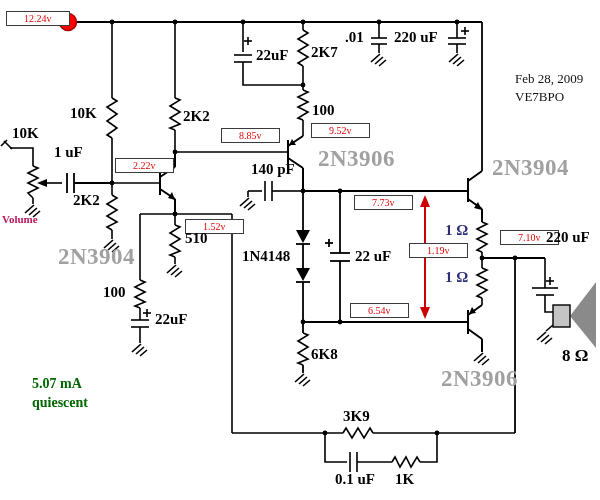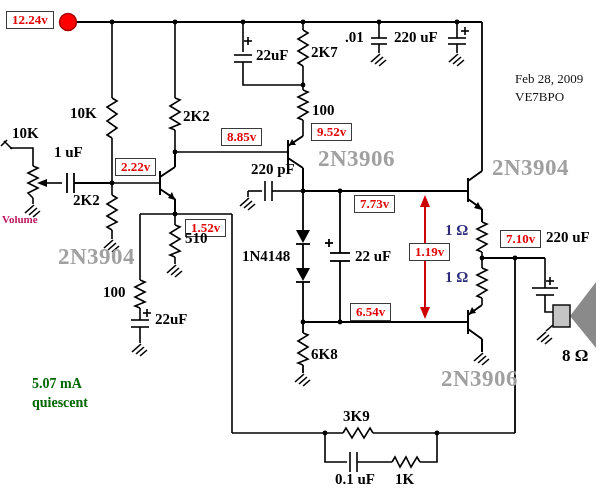--- a/index.html
+++ b/index.html
@@ -4,22 +4,22 @@
 <style>
   html,body{margin:0;padding:0;background:#fff;}
   .canvas{
     position:relative;width:600px;height:500px;background:#ffffff;overflow:hidden;
     font-family:"Liberation Serif", serif;
   }
   svg.art{position:absolute;left:0;top:0;}
   .lbl{position:absolute;font-weight:bold;font-size:15px;color:#000;white-space:nowrap;line-height:1;}
   .ohm{color:#2d2d7a;}
   .vbox{
-    position:absolute;font-weight:bold;font-size:13px;color:#e20505;white-space:nowrap;
-    border:1px solid #3a3a3a;background:#fff;padding:1px 5px;line-height:1.1;
+    position:absolute;font-weight:normal;font-size:10px;color:#e20505;white-space:nowrap;
+    border:1px solid #3a3a3a;background:#fff;padding:1px 17px;line-height:1.1;
   }
   .graylbl{position:absolute;font-weight:bold;font-size:23px;color:#a0a0a0;white-space:nowrap;letter-spacing:0.5px;line-height:1;}
   .greensm{position:absolute;font-size:11px;color:#be185d;white-space:nowrap;line-height:1;font-weight:bold;}
   .greennote{position:absolute;font-weight:bold;font-size:14px;color:#006600;white-space:nowrap;line-height:1;}
   .datelbl{position:absolute;font-size:13px;color:#111;white-space:nowrap;line-height:1;}
   .figlbl{position:absolute;font-weight:bold;font-size:21px;color:#000;white-space:nowrap;line-height:1;}
 </style>
 </head>
 <body>
 
@@ -268,21 +268,21 @@
   <div class="lbl" style="left:54px;top:145px;">1 uF</div>
   <div class="lbl" style="left:70px;top:106px;">10K</div>
   <div class="lbl" style="left:73px;top:193px;">2K2</div>
   <div class="lbl" style="left:183px;top:109px;">2K2</div>
   <div class="lbl" style="left:256px;top:48px;">22uF</div>
   <div class="lbl" style="left:311px;top:45px;">2K7</div>
   <div class="lbl" style="left:312px;top:103px;">100</div>
   <div class="lbl" style="left:345px;top:30px;">.01</div>
   <div class="lbl" style="left:394px;top:30px;">220 uF</div>
   <div class="lbl" style="left:185px;top:231px;">510</div>
-  <div class="lbl" style="left:251px;top:162px;">220 pF</div>
+  <div class="lbl" style="left:251px;top:162px;">140 pF</div>
   <div class="lbl" style="left:242px;top:249px;">1N4148</div>
   <div class="lbl" style="left:355px;top:249px;">22 uF</div>
   <div class="lbl" style="left:311px;top:347px;">6K8</div>
   <div class="lbl ohm" style="left:445px;top:223px;">1 Ω</div>
   <div class="lbl ohm" style="left:445px;top:270px;">1 Ω</div>
   <div class="lbl" style="left:546px;top:230px;">220 uF</div>
   <div class="lbl" style="left:562px;top:347px;font-size:17px;">8 Ω</div>
   <div class="lbl" style="left:103px;top:285px;">100</div>
   <div class="lbl" style="left:155px;top:312px;">22uF</div>
   <div class="lbl" style="left:343px;top:409px;">3K9</div>

